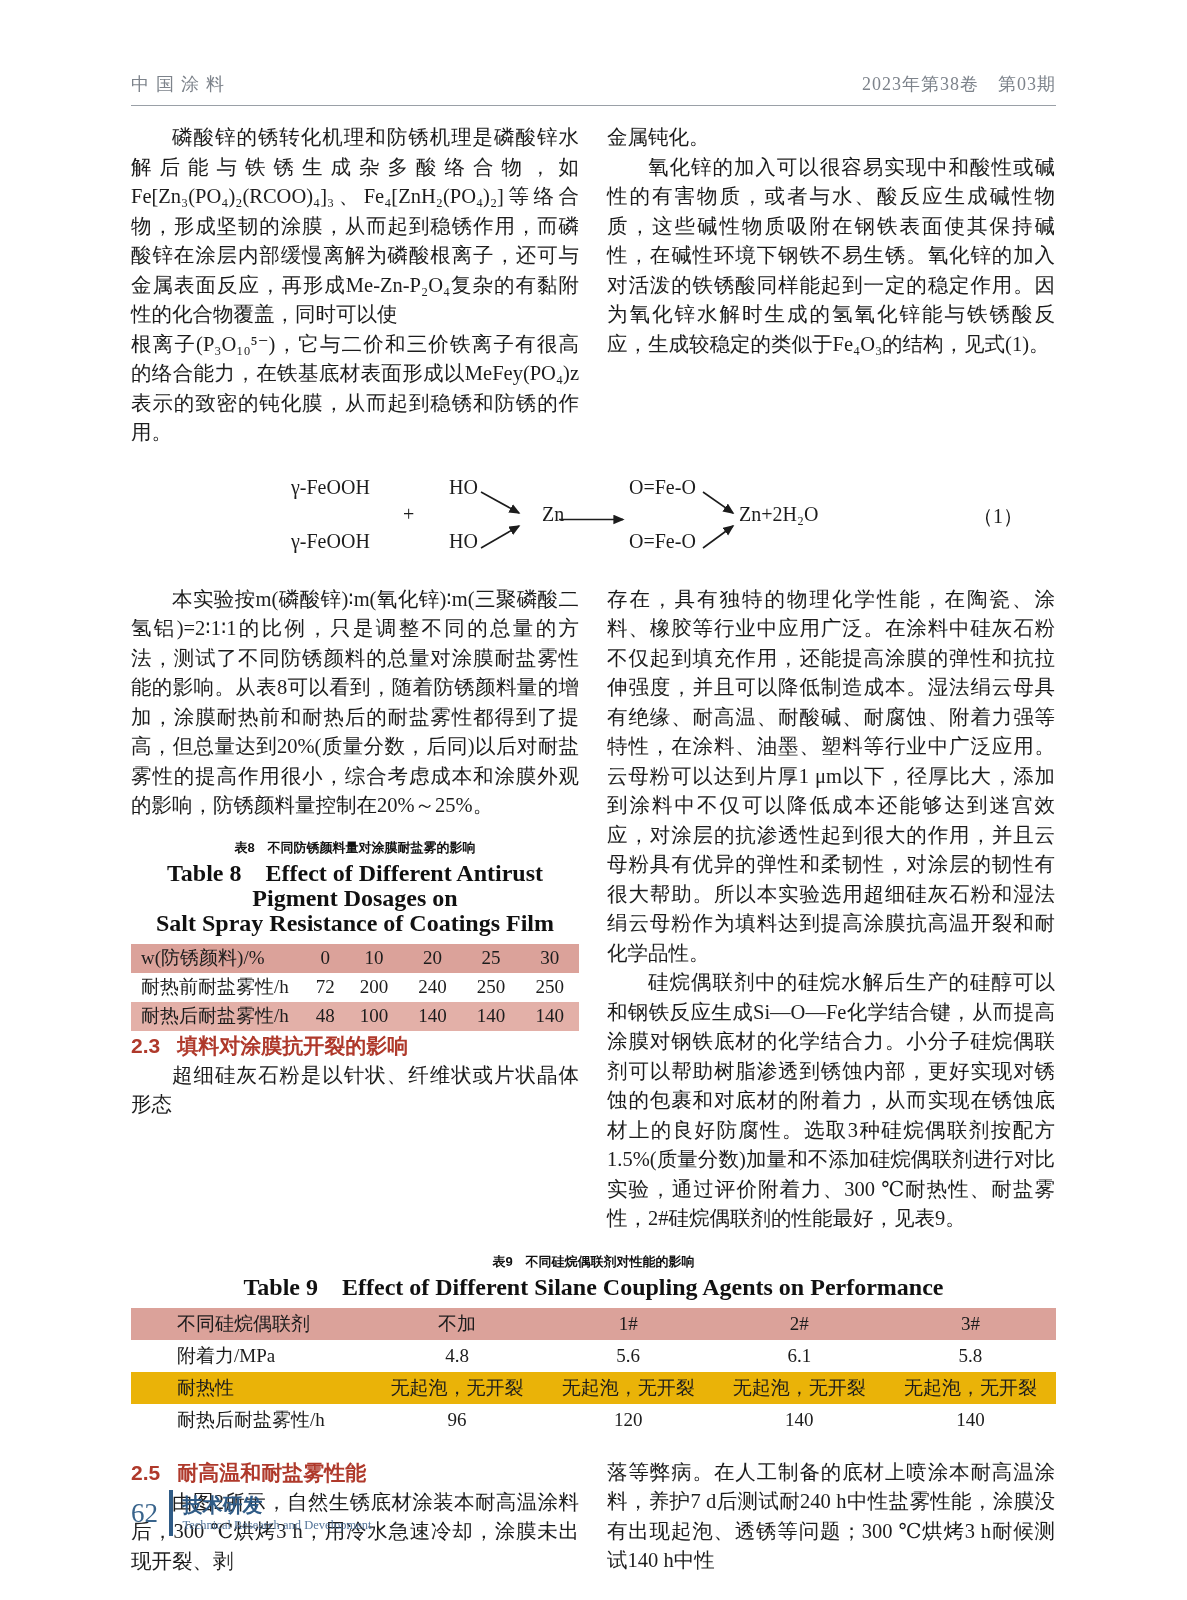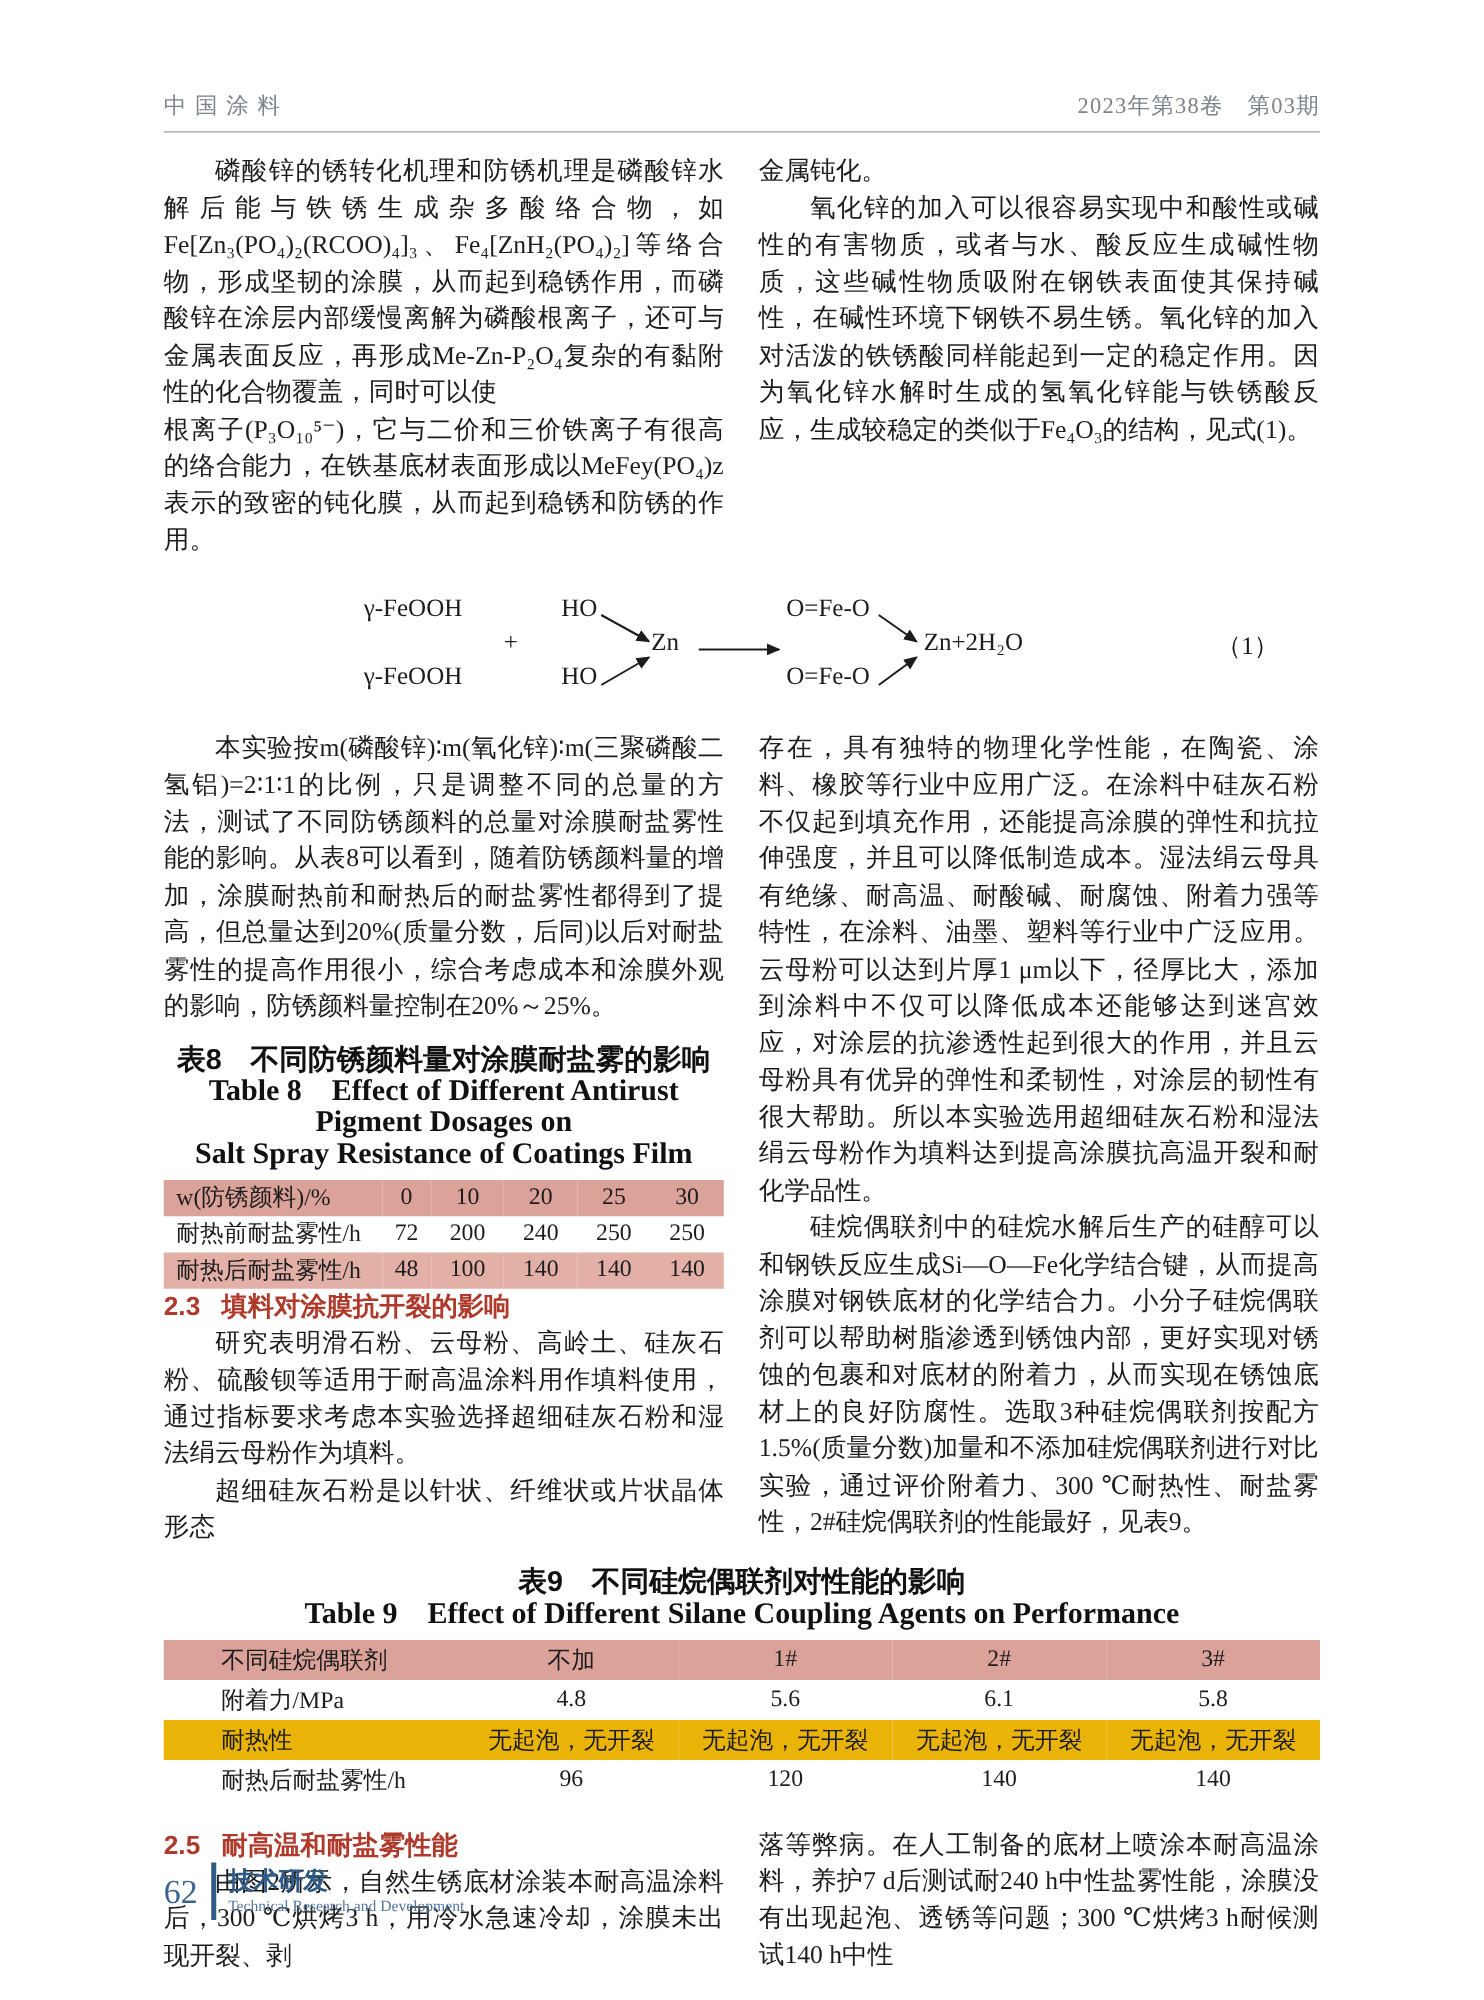--- a/index.html
+++ b/index.html
@@ -31,40 +31,40 @@
 
   
   .equation{position:relative;height:92px;margin:20px 0 25px;font-size:20px;}
   .eq-svg{position:absolute;left:0;top:0;}
   .eq-item{position:absolute;white-space:nowrap;}
   .eq-gt{left:160px;top:8px;}
   .eq-gb{left:160px;top:62px;}
   .eq-plus{left:272px;top:35px;}
   .eq-ht{left:318px;top:8px;}
   .eq-hb{left:318px;top:62px;}
-  .eq-zn{left:390px;top:35px;}
+  .eq-zn{left:411px;top:35px;}
   .eq-ot{left:498px;top:8px;}
   .eq-ob{left:498px;top:62px;}
   .eq-prod{left:608px;top:35px;}
   .eq-num{left:842px;top:35px;}
 
   
   h3.sec{
     margin:0;font-family:"Liberation Sans","DejaVu Sans",sans-serif;
     font-size:21px;font-weight:bold;color:#AF392B;line-height:30px;
   }
   h3.sec .num{margin-right:17px;}
   .sec-23{margin:20px 0 8px;}
   .sec-24{margin:5px 0 8px;}
   .sec-25{margin:0 0 7px;}
 
   
   .tbl-block{margin:13px 0 0;}
   .tbl-title-zh{
-    text-align:center;font-weight:bold;font-size:23px;line-height:27px;
+    text-align:center;font-weight:bold;font-size:13px;line-height:27px;
     font-family:"Liberation Sans","DejaVu Sans",sans-serif;color:#111;
   }
   .tbl-title-en{text-align:center;font-weight:bold;font-size:24px;line-height:25px;color:#111;}
   table.datatbl{width:100%;border-collapse:collapse;font-size:19px;margin-top:8px;}
   table.datatbl td{padding:0;}
   .t8 td{height:29px;}
   .t9 td{height:32px;}
   td.lbl{text-align:left;}
   .t8 td.lbl{width:39%;padding-left:10px;}
   .t9 td.lbl{width:26%;padding-left:46px;}
@@ -165,21 +165,20 @@
               <td class="val">140</td>
               <td class="val">140</td>
             </tr>
           </tbody>
         </table>
       </div>
 
       <h3 class="sec sec-23">
         <span class="num">2.3</span><span>填料对涂膜抗开裂的影响</span>
       </h3>
-      <p class="body-p ind">研究表明滑石粉、云母粉、高岭土、硅灰石粉、硫酸钡等适用于耐高温涂料用作填料使用，通过指标要求考虑本实验选择超细硅灰石粉和湿法绢云母粉作为填料。</p>
       <p class="body-p ind">超细硅灰石粉是以针状、纤维状或片状晶体形态</p>
     </div>
 
     <div class="col">
       <p class="body-p">存在，具有独特的物理化学性能，在陶瓷、涂料、橡胶等行业中应用广泛。在涂料中硅灰石粉不仅起到填充作用，还能提高涂膜的弹性和抗拉伸强度，并且可以降低制造成本。湿法绢云母具有绝缘、耐高温、耐酸碱、耐腐蚀、附着力强等特性，在涂料、油墨、塑料等行业中广泛应用。云母粉可以达到片厚1 μm以下，径厚比大，添加到涂料中不仅可以降低成本还能够达到迷宫效应，对涂层的抗渗透性起到很大的作用，并且云母粉具有优异的弹性和柔韧性，对涂层的韧性有很大帮助。所以本实验选用超细硅灰石粉和湿法绢云母粉作为填料达到提高涂膜抗高温开裂和耐化学品性。</p>
       <p class="body-p ind">硅烷偶联剂中的硅烷水解后生产的硅醇可以和钢铁反应生成Si—O—Fe化学结合键，从而提高涂膜对钢铁底材的化学结合力。小分子硅烷偶联剂可以帮助树脂渗透到锈蚀内部，更好实现对锈蚀的包裹和对底材的附着力，从而实现在锈蚀底材上的良好防腐性。选取3种硅烷偶联剂按配方1.5%(质量分数)加量和不添加硅烷偶联剂进行对比实验，通过评价附着力、300 ℃耐热性、耐盐雾性，2#硅烷偶联剂的性能最好，见表9。</p>
     </div>
   </div>
 
   <div class="tbl-block t9-block">

